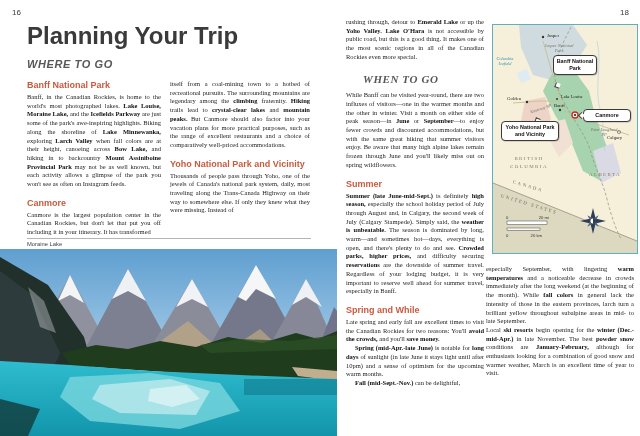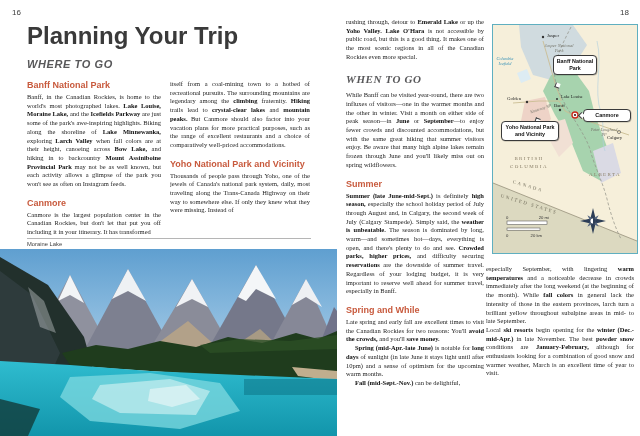--- a/index.html
+++ b/index.html
@@ -11,21 +11,21 @@
   .title{font-size:24px;font-weight:bold;color:#3a3a3a;letter-spacing:0;}
   .kicker{font-size:11px;font-weight:bold;color:#58585a;letter-spacing:0.6px;font-style:italic;}
   .col{font-family:"Liberation Serif",serif;font-size:6.5px;line-height:8.7px;
        text-align:justify;color:#1c1c1c;}
   .col b{font-weight:bold;color:#111;}
   .sub{font-family:"Liberation Sans",sans-serif;font-size:9px;line-height:10px;
        font-weight:bold;color:#c85a3d;margin:0 0 3px 0;text-align:left;}
   .mt{margin-top:9px;}
   .p{margin:0 0 0 0;}
   .ind{text-indent:9px;}
-  .kick-in{margin:13px 0 8px 0;}
+  .kick-in{margin:13px 0 8px 17px;}
   .caprule{height:1px;background:#b5b5b5;}
   .caption{font-size:5.8px;color:#3f3f3f;font-family:"Liberation Sans",sans-serif;}
   
   .map{left:492px;top:24px;width:144px;height:228px;border:1px solid #5fafc0;
        background:#f6efda;overflow:hidden;}
   .map .lbl{position:absolute;}
   .m-town{font-family:"Liberation Serif",serif;font-size:4.8px;color:#222;}
   .m-park{font-family:"Liberation Serif",serif;font-style:italic;font-size:4.5px;
           color:#75756b;text-align:center;line-height:1.15;}
   .m-ice{font-family:"Liberation Serif",serif;font-style:italic;font-size:4.3px;

